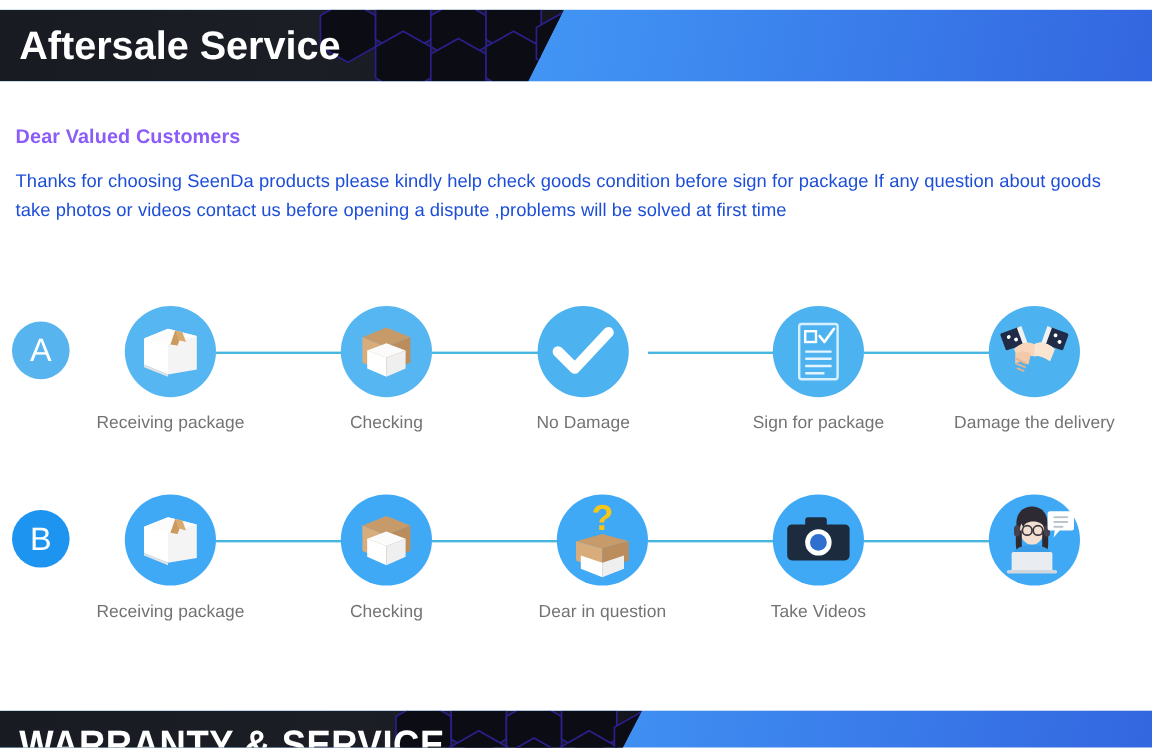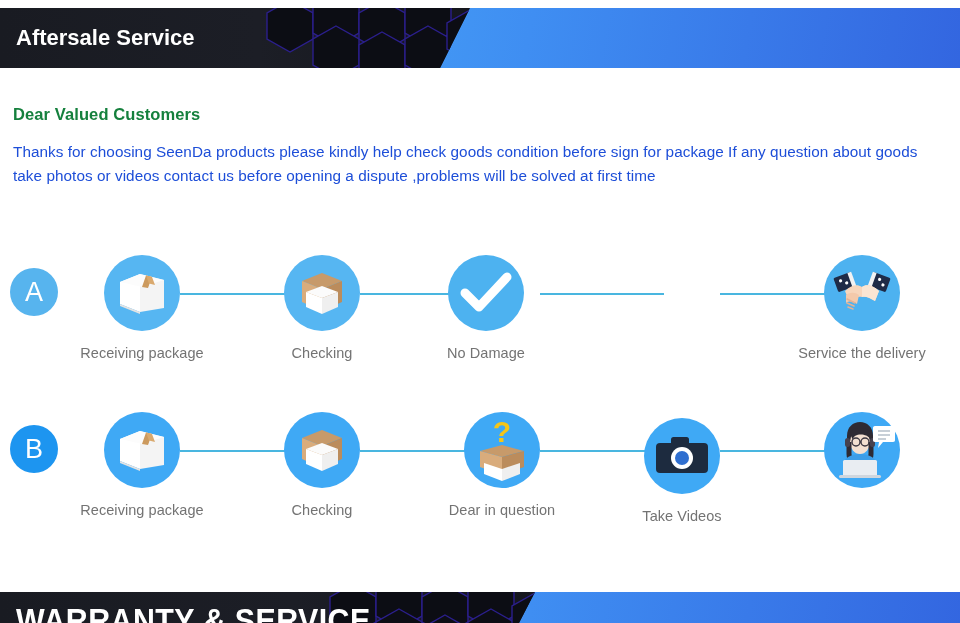--- a/index.html
+++ b/index.html
@@ -26,32 +26,32 @@
     clip-path: polygon(0 0, 100% 0, calc(100% - 30px) 100%, 0 100%);
   }
   .banner-bottom .banner-dark { width: 535px; }
   .hexes { position: absolute; right: 0; top: 0; bottom: 0; width: 300px; }
   .hexes svg { width: 100%; height: 100%; display: block; }
   .banner-title {
     position: absolute; left: 16px; top: 0; height: 100%;
     display: flex; align-items: center;
     color: #ffffff; letter-spacing: 0px;
   }
-  .banner-top .banner-title { font-size: 22px; font-weight: bold; }
+  .banner-top .banner-title { font-size: 33px; font-weight: bold; }
   .banner-bottom .banner-title {
     font-size: 33px; font-weight: bold;
     font-family: "Liberation Sans Narrow", "Liberation Sans", sans-serif;
     transform: scaleX(0.92); transform-origin: left center;
     letter-spacing: 0.5px;
   }
 
   
   .intro { position: absolute; left: 13px; top: 105px; width: 930px; }
   .intro-title {
-    font-size: 16.5px; font-weight: bold; color: #15803d;
+    font-size: 16.5px; font-weight: bold; color: #8b5cf6;
     margin-bottom: 16px; letter-spacing: 0.1px;
   }
   .intro-body {
     font-size: 15.3px; color: #1d4ed8; line-height: 24px; letter-spacing: 0.05px;
   }
 
   
   .row { position: absolute; left: 0; width: 960px; height: 120px; }
   .row-a { top: 255px; }
   .row-b { top: 412px; }
@@ -164,20 +164,36 @@
         <div class="circle circle-light">
           <span>
           <svg width="54" height="44" viewBox="0 0 54 44">
             <path d="M6,22 L20,36 L48,6" fill="none" stroke="#ffffff" stroke-width="9" stroke-linecap="round" stroke-linejoin="round"></path>
           </svg>
           </span>
         </div>
         <div class="step-label">No Damage</div>
       </div>
 
+      <div class="step" style="left:540px;">
+        <div class="circle circle-light">
+          <span>
+          <svg width="44" height="52" viewBox="0 0 44 52">
+            <rect x="6" y="3" width="32" height="46" rx="2" fill="none" stroke="#d8f0fd" stroke-width="2"></rect>
+            <rect x="11" y="9" width="9" height="9" fill="none" stroke="#ffffff" stroke-width="2"></rect>
+            <path d="M23,13 L27,18 L35,7" fill="none" stroke="#ffffff" stroke-width="2.2" stroke-linecap="round" stroke-linejoin="round"></path>
+            <line x1="11" y1="26" x2="33" y2="26" stroke="#e4f4fe" stroke-width="2"></line>
+            <line x1="11" y1="32" x2="33" y2="32" stroke="#e4f4fe" stroke-width="2"></line>
+            <line x1="11" y1="38" x2="33" y2="38" stroke="#e4f4fe" stroke-width="2"></line>
+            <line x1="11" y1="44" x2="27" y2="44" stroke="#e4f4fe" stroke-width="2"></line>
+          </svg>
+          </span>
+        </div>
+        <div class="step-label">Sign for package</div>
+      </div>
 
       <div class="step" style="left:720px;">
         <div class="circle circle-light">
           <span>
           <svg width="58" height="44" viewBox="0 0 58 44">
             <g transform="rotate(-20 13 10)">
               <rect x="2" y="3" width="18" height="15" rx="1.5" fill="#1f2b47"></rect>
               <rect x="17" y="3" width="4" height="15" fill="#f2f2f2"></rect>
               <circle cx="8" cy="8" r="1.6" fill="#ffffff"></circle>
               <circle cx="13" cy="12" r="1.6" fill="#ffffff"></circle>
@@ -189,21 +205,21 @@
               <circle cx="51" cy="12" r="1.6" fill="#ffffff"></circle>
             </g>
             <path d="M12,20 C18,14 24,13 29,16 C33,13 40,14 46,20 L42,30 C36,26 32,25 29,26
                      C25,25 20,26 16,30 Z" fill="#f7d6bc"></path>
             <path d="M29,16 C33,13 40,14 46,20 L42,30 C36,26 32,25 29,26 Z" fill="#fae5d3"></path>
             <path d="M13,24 C17,21 22,21 26,24 L24,33 C20,30 16,30 13,32 Z" fill="#f4c9aa"></path>
             <path d="M14,28 L22,32 M14,32 L21,35 M15,36 L20,38" stroke="#e4b294" stroke-width="1.6" stroke-linecap="round" fill="none"></path>
           </svg>
           </span>
         </div>
-        <div class="step-label">Service the delivery</div>
+        <div class="step-label">Damage the delivery</div>
       </div>
 
     </div>
   </div>
 
   <div class="row row-b">
     <div class="badge badge-b">B</div>
     <div class="steps">
 
       <div class="connector" style="left:118px; width:124px;"></div>
@@ -252,21 +268,21 @@
             <polygon points="8,34 30,40 30,58 8,50" fill="#d9ac7c"></polygon>
             <polygon points="30,40 52,34 52,50 30,58" fill="#bb8c5c"></polygon>
             <polygon points="12,46 30,52 30,64 12,57" fill="#ffffff"></polygon>
             <polygon points="30,52 48,46 48,57 30,64" fill="#efefef"></polygon>
           </svg>
           </span>
         </div>
         <div class="step-label">Dear in question</div>
       </div>
 
-      <div class="step" style="left:540px;justify-content:center;">
+      <div class="step" style="left:540px;">
         <div class="circle">
           <span>
           <svg width="56" height="42" viewBox="0 0 56 42">
             <rect x="17" y="2" width="18" height="8" rx="2.5" fill="#1d2b3f"></rect>
             <rect x="2" y="8" width="52" height="30" rx="4" fill="#1d2b3f"></rect>
             <circle cx="28" cy="23" r="11" fill="#ffffff"></circle>
             <circle cx="28" cy="23" r="7" fill="#2f6fd0"></circle>
           </svg>
           </span>
         </div>

